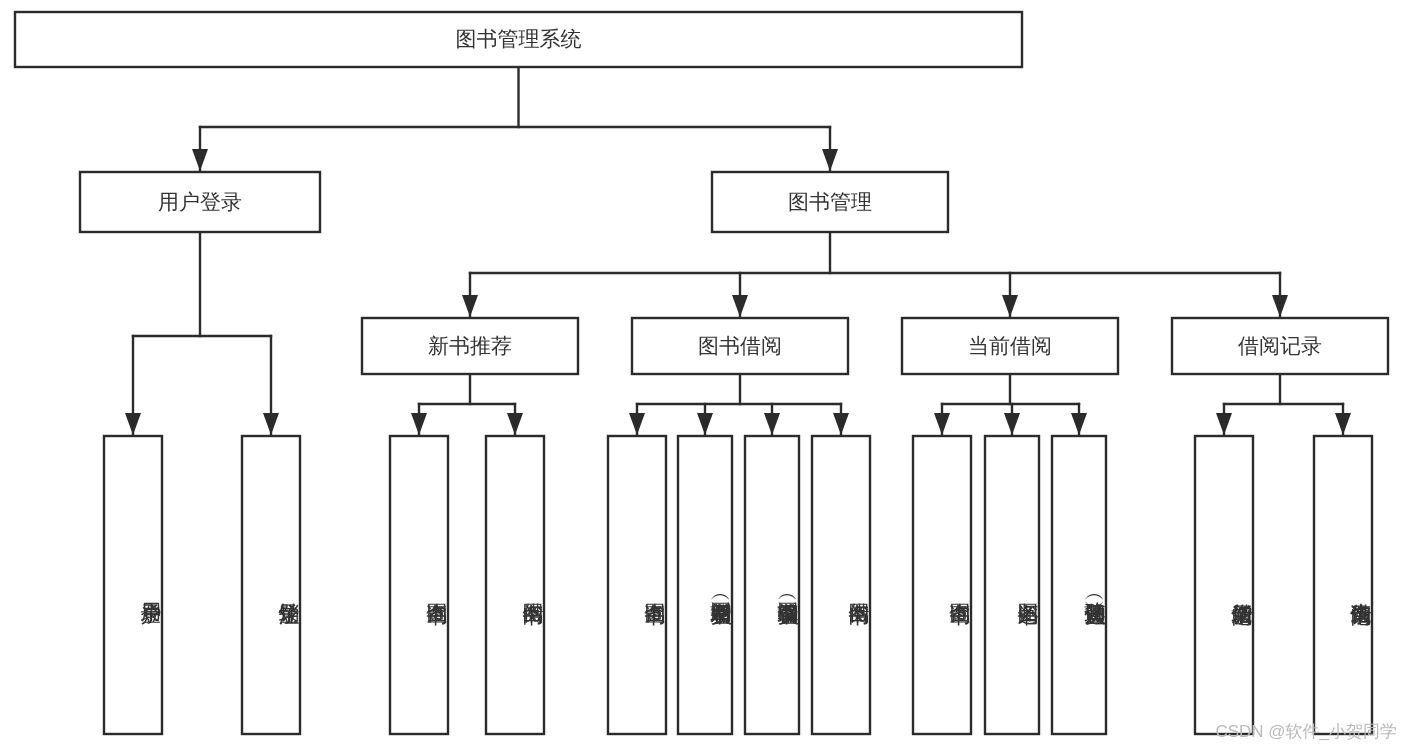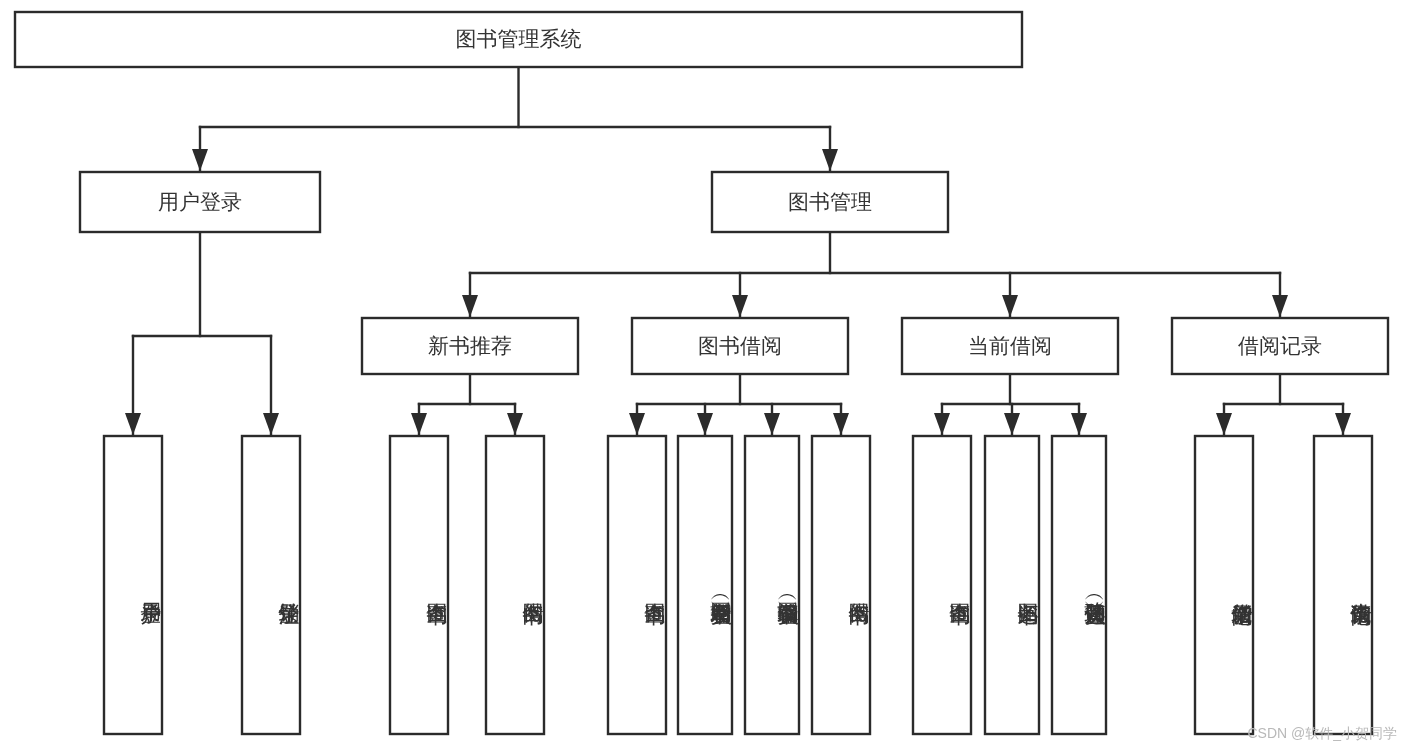--- a/index.html
+++ b/index.html
@@ -62,21 +62,21 @@
     display: flex;
     align-items: flex-start;
     justify-content: center;
     pointer-events: none;
   }
   .watermark {
     position: absolute;
     right: 8px;
     bottom: 4px;
     color: #b9b9b9;
-    font-size: 14px;
+    font-size: 17px;
     font-family: "Liberation Sans", "DejaVu Sans", sans-serif;
     white-space: nowrap;
     margin-left: 8px;
   }
 </style>
 </head>
 <body>
 
 <div id="diagram-root">
 

